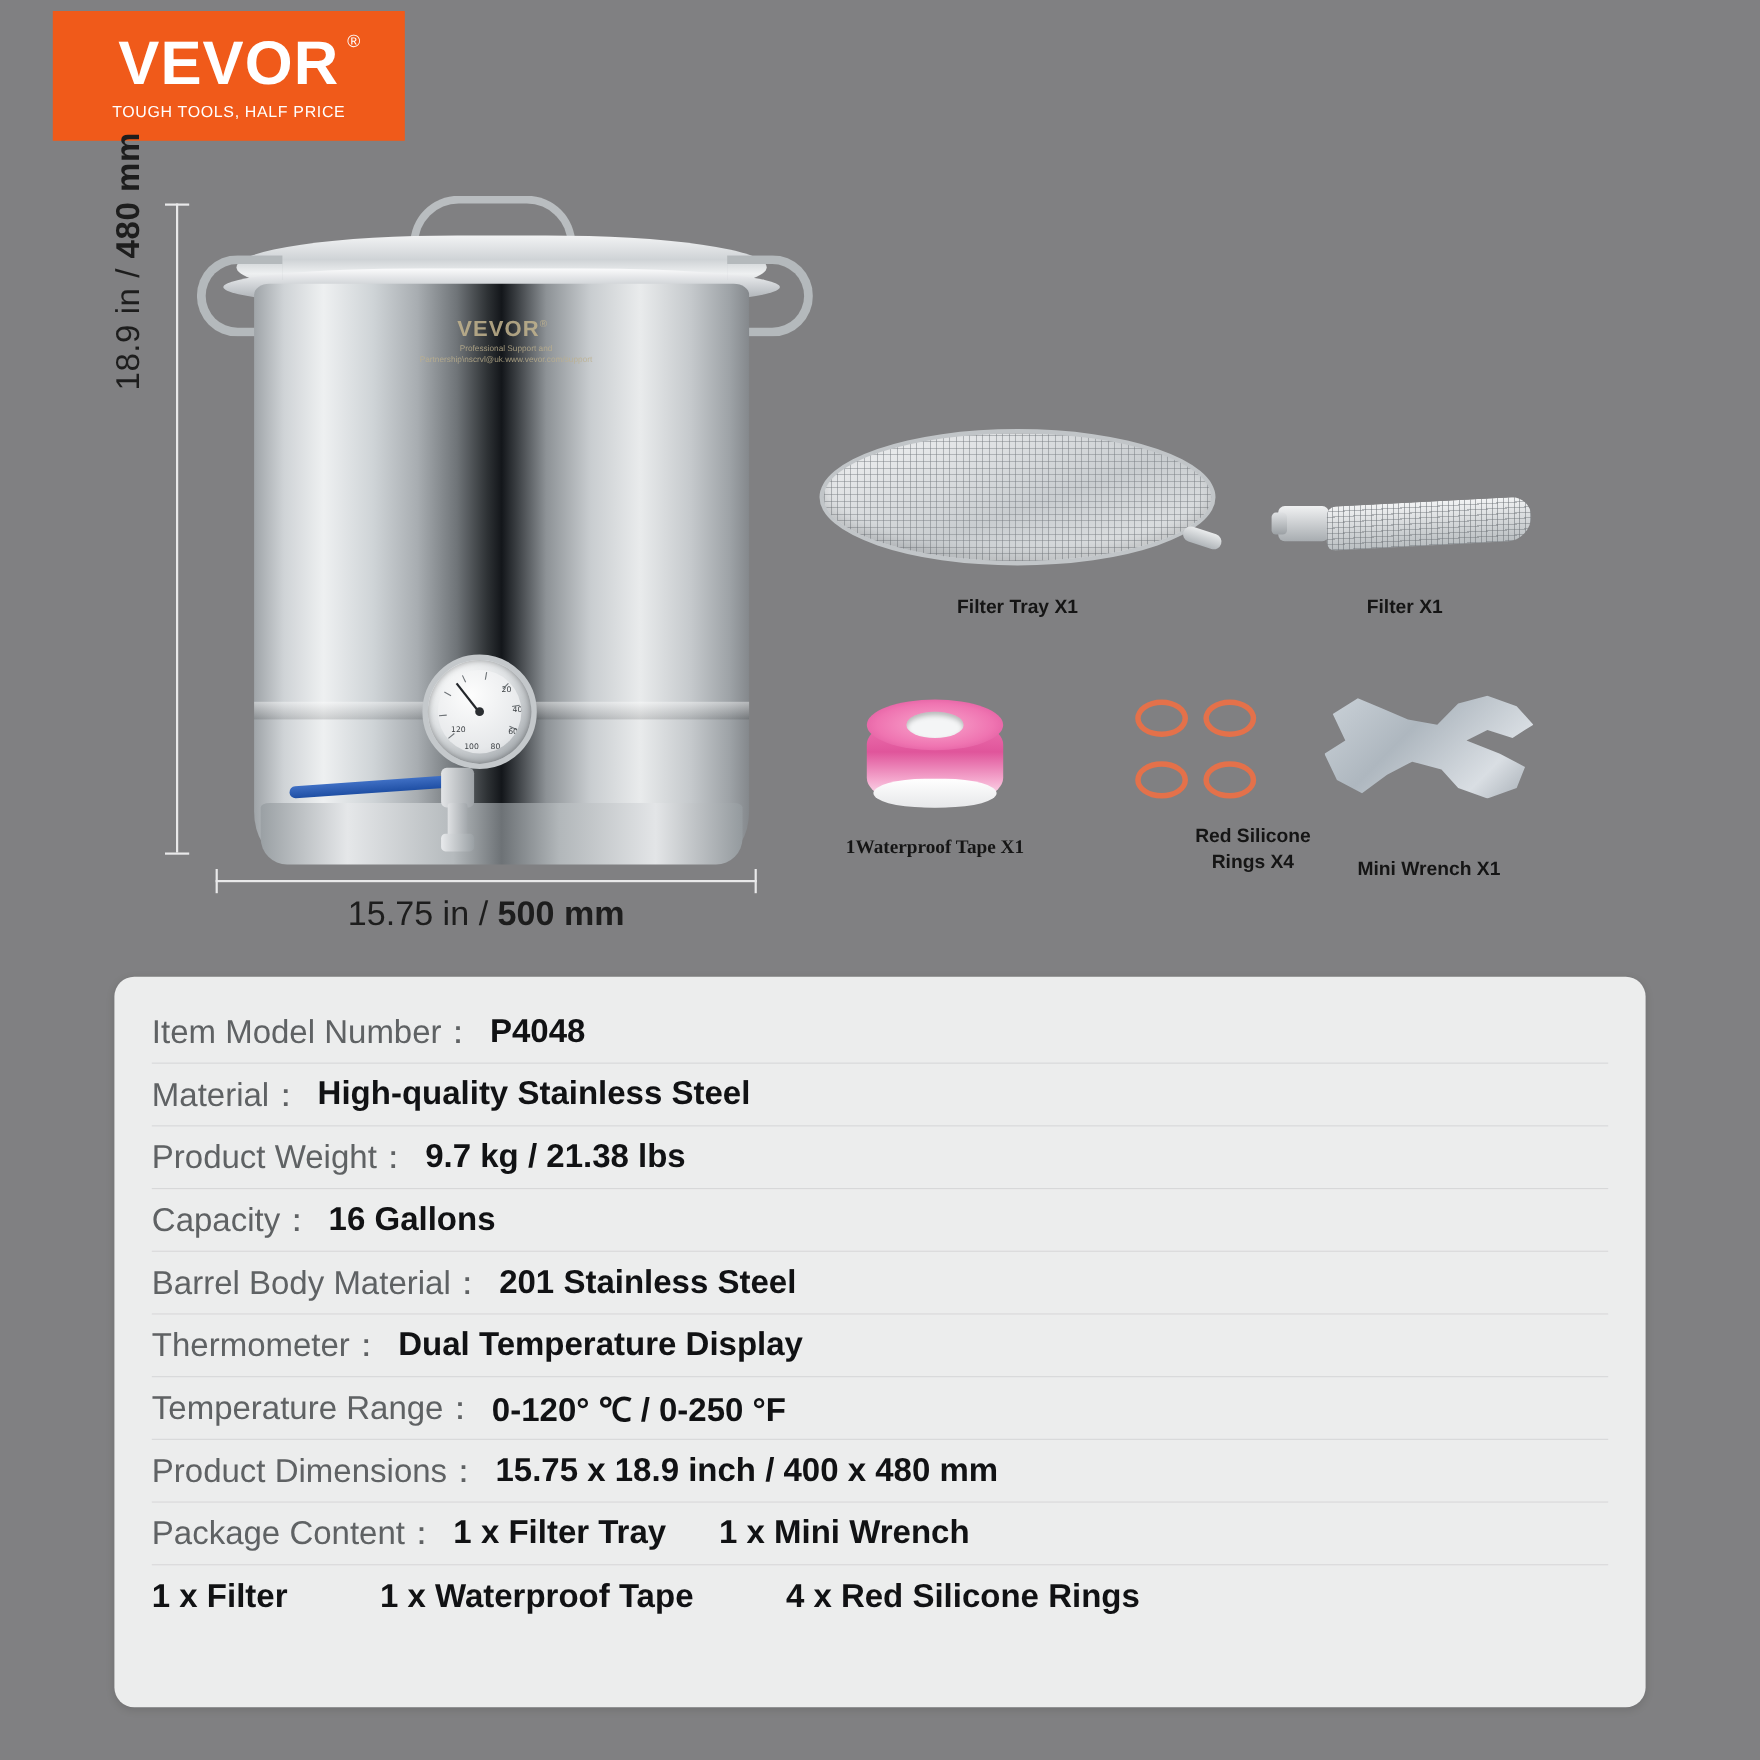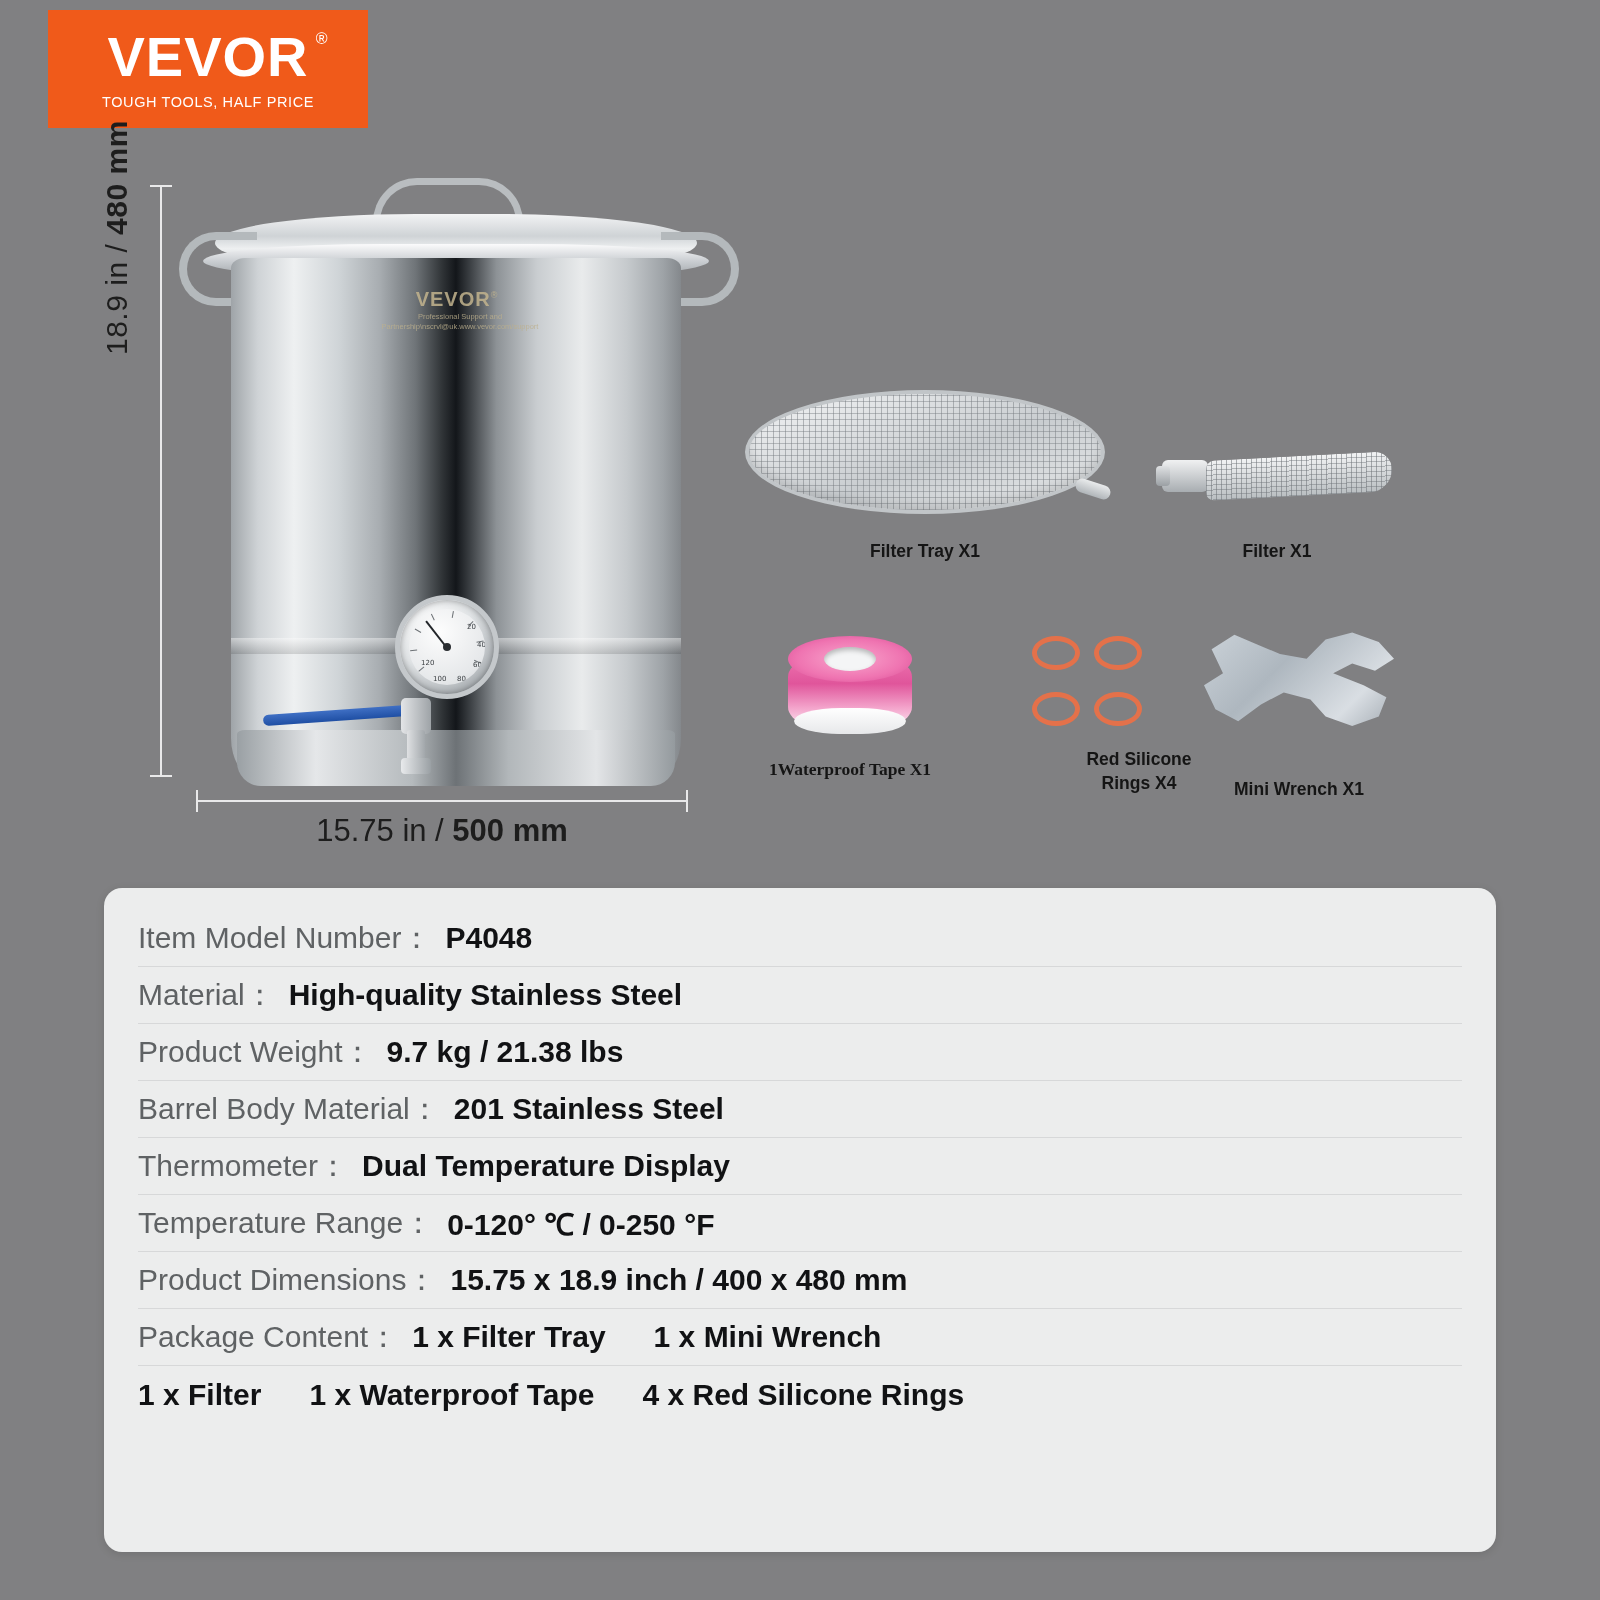--- a/index.html
+++ b/index.html
@@ -124,21 +124,21 @@
   }
   .pot-brand .reg { font-size: 9px; vertical-align: super; font-weight: normal; }
   .pot-brand-sub {
     position: absolute; left: 200px; top: 142px; width: 170px;
     text-align: center; color: #bdb08d; font-size: 7.5px; line-height: 1.35;
     opacity: .8;
   }
 
   
   .gauge {
-    position: absolute; left: 220px; top: 425px; width: 104px; height: 104px;
+    position: absolute; left: 209px; top: 425px; width: 104px; height: 104px;
     border-radius: 50%;
     background: radial-gradient(circle at 35% 30%, #ffffff 0%, #dfe2e4 45%, #a9aeb2 78%, #8b9094 100%);
     border: 5px solid #c4c8cb;
     box-shadow: inset 0 0 6px rgba(0,0,0,.35);
   }
   .gauge-face {
     position: absolute; left: 9px; top: 9px; right: 9px; bottom: 9px;
     border-radius: 50%;
     background: radial-gradient(circle at 40% 30%, #fdfdfd, #e6e8ea 70%, #cdd0d3 100%);
     overflow: hidden;
@@ -279,21 +279,21 @@
   .spec-panel {
     position: absolute; left: 104px; top: 888px; width: 1392px; height: 664px;
     background: #eceded; border-radius: 18px;
     box-shadow: 0 2px 8px rgba(0,0,0,.12);
   }
   .spec-inner { position: absolute; left: 34px; top: 22px; right: 34px; bottom: 30px; }
   .spec-row {
     height: 57px; display: flex; align-items: center;
     border-bottom: 1px solid #d7d8d9;
   }
-  .spec-row:last-child { border-bottom: none; }
+  .spec-row:last-child { border-bottom: none; gap: 36px; }
   .spec-key {
     font-size: 30px; color: #5f6264; white-space: nowrap;
   }
   .spec-val {
     font-size: 30px; color: #111214; font-weight: bold; white-space: nowrap;
     margin-left: 14px;
   }
   .spec-val.gap { margin-left: 48px; }
 </style>
 </head>
@@ -421,20 +421,24 @@
     </div>
     <div class="spec-row">
       <span class="spec-key">Material：</span>
       <span class="spec-val">High-quality Stainless Steel</span>
     </div>
     <div class="spec-row">
       <span class="spec-key">Product Weight：</span>
       <span class="spec-val">9.7 kg / 21.38 lbs</span>
     </div>
     <div class="spec-row">
+      <span class="spec-key">Capacity：</span>
+      <span class="spec-val">16 Gallons</span>
+    </div>
+    <div class="spec-row">
       <span class="spec-key">Barrel Body Material：</span>
       <span class="spec-val">201 Stainless Steel</span>
     </div>
     <div class="spec-row">
       <span class="spec-key">Thermometer：</span>
       <span class="spec-val">Dual Temperature Display</span>
     </div>
     <div class="spec-row">
       <span class="spec-key">Temperature Range：</span>
       <span class="spec-val">0-120° ℃ / 0-250 °F</span>

